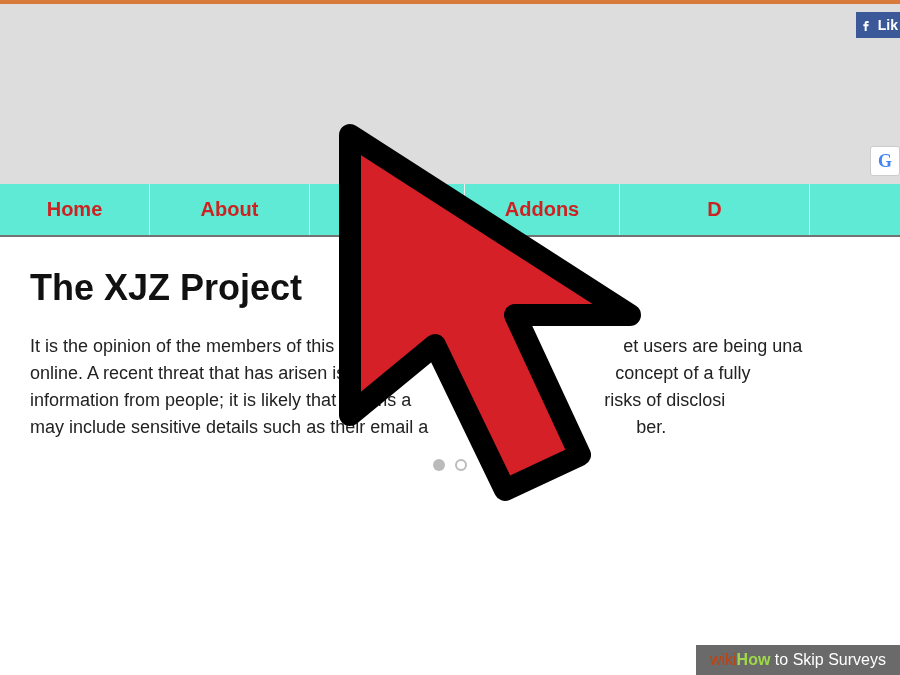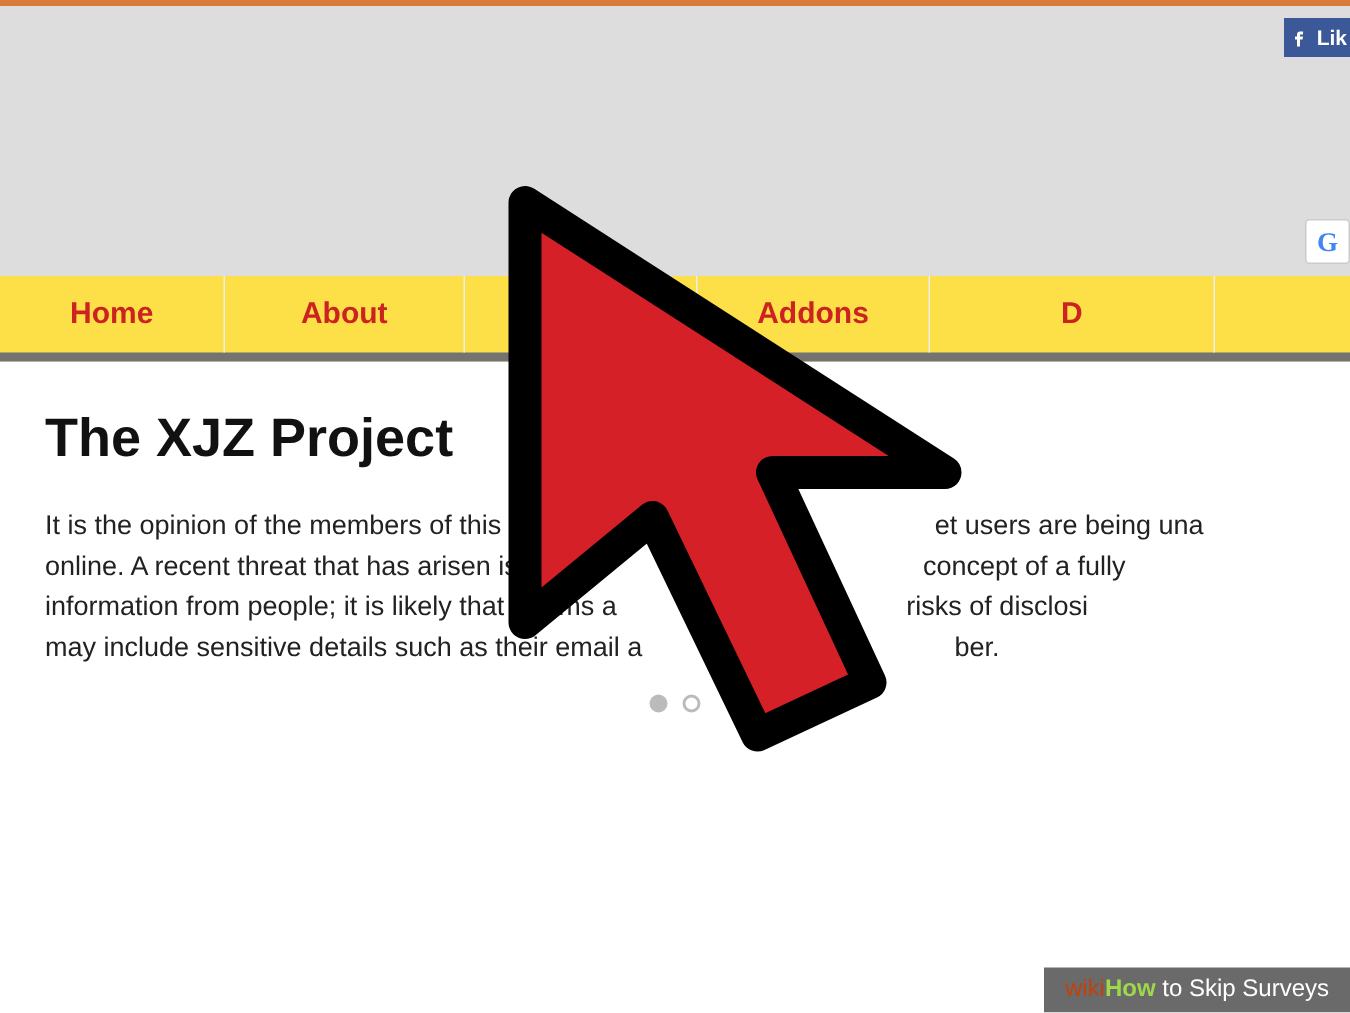--- a/index.html
+++ b/index.html
@@ -11,21 +11,21 @@
 .logo-area{display:flex;align-items:flex-start;padding:10px 0 0 0}
 .logo-mark{position:relative;width:200px;height:145px}
 .logo-swoosh{position:absolute;left:-4px;top:20px}
 .logo-xjz{position:absolute;left:26px;top:0;font-size:62px;font-weight:bold;font-style:italic;color:#000;letter-spacing:-4px;font-family:Arial,sans-serif}
 .logo-xjz .j{display:inline-block;transform:translateY(8px)}
 .logo-xjz .z{font-size:52px;display:inline-block;transform:translateY(14px)}
 .logo-text{margin-left:10px;margin-top:40px;font-style:italic;font-weight:bold;color:#333}
 .logo-text .survey{font-size:54px;letter-spacing:-1px}
 .logo-text .remover{font-size:32px;letter-spacing:1px;margin-left:60px;margin-top:-8px}
 .google-corner{position:absolute;right:0;bottom:8px;width:30px;height:30px;background:#fff;border:1px solid #ccc;border-radius:3px;display:flex;align-items:center;justify-content:center;font-size:18px;font-weight:bold;font-family:Georgia,serif;color:#4285F4}
-.nav{background:#fde047;display:flex;border-bottom:6px solid #737373}
+.nav{background:#5eead4;display:flex;border-bottom:2px solid #737373}
 .nav-item{padding:14px 0;text-align:center;color:#c22;font-weight:bold;font-size:20px;border-right:1px solid #eee;cursor:pointer}
 .nav-item:nth-child(1){width:150px}
 .nav-item:nth-child(2){width:160px}
 .nav-item:nth-child(3){width:155px}
 .nav-item:nth-child(4){width:155px}
 .nav-item:nth-child(5){width:190px}
 .nav-item:nth-child(6){width:90px}
 .content{padding:30px 30px 0 30px}
 .page-title{font-size:36px;font-weight:bold;color:#111;margin-bottom:24px}
 .body-text{font-size:18px;line-height:1.5;color:#222}

